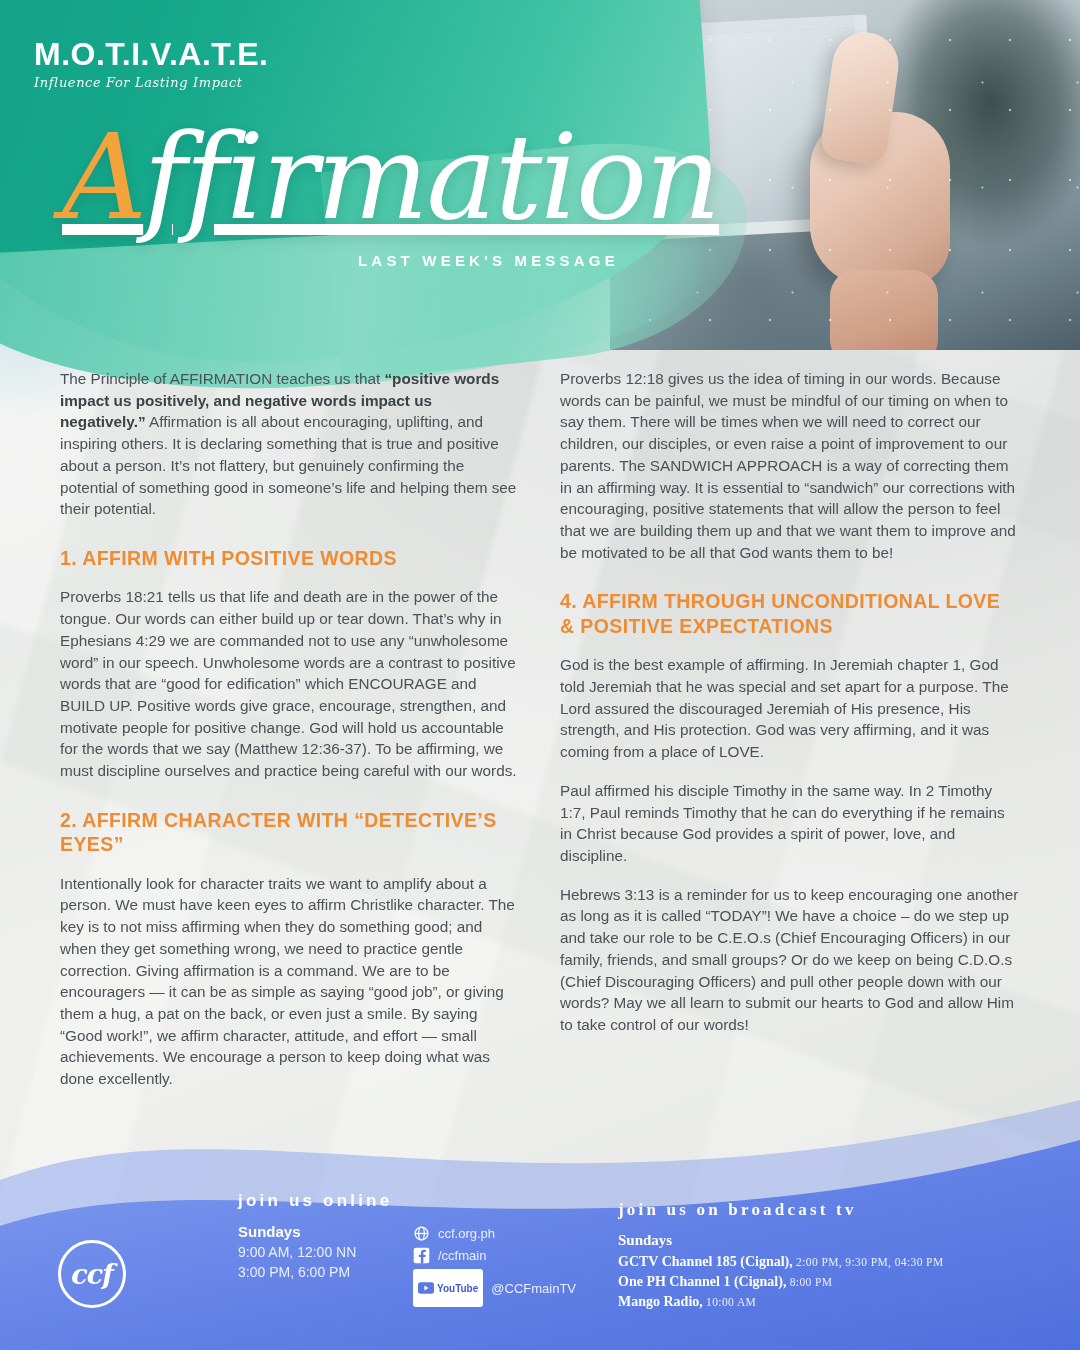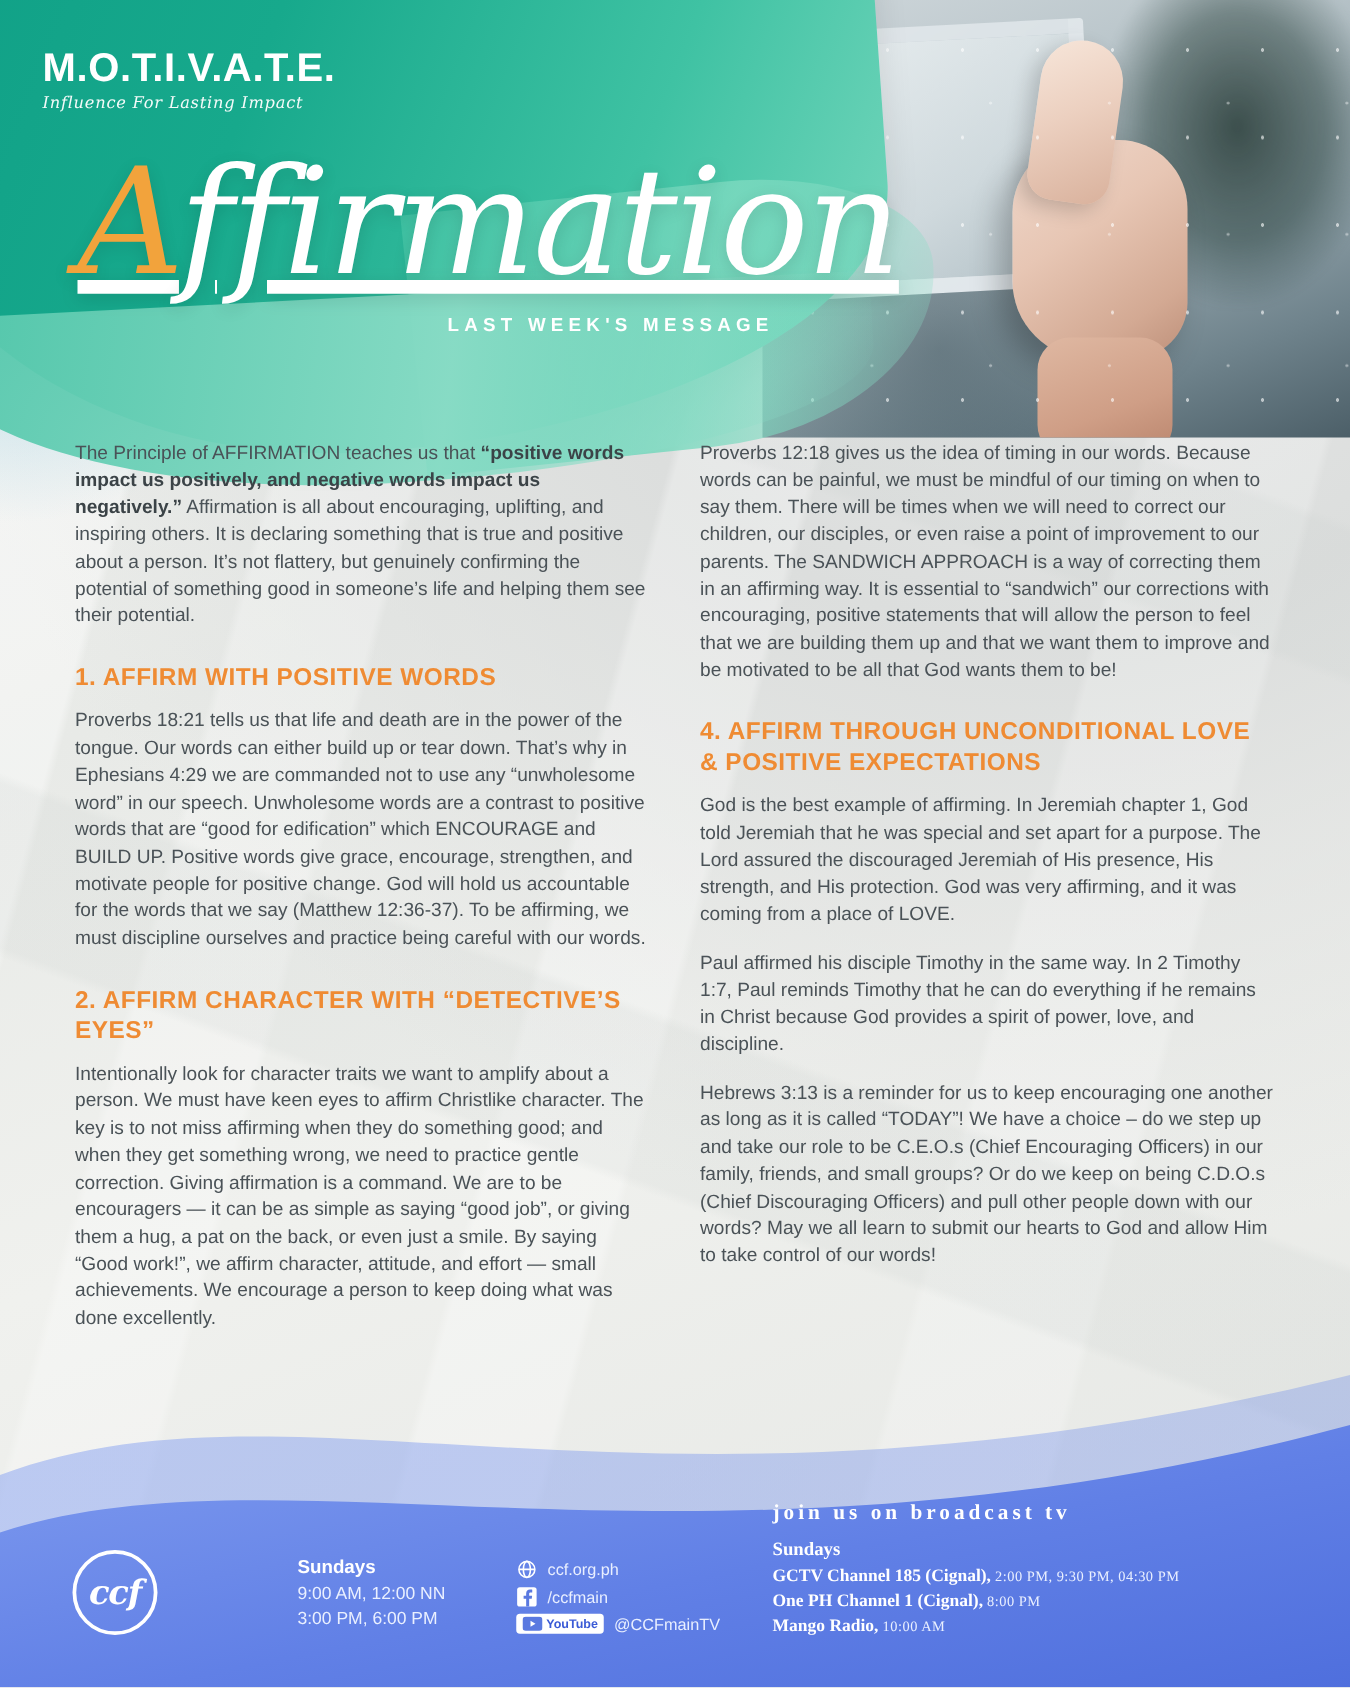--- a/index.html
+++ b/index.html
@@ -195,21 +195,21 @@
   .content {
     position: absolute;
     left: 60px; top: 352px;
     width: 960px;
     display: flex;
     gap: 40px;
     z-index: 5;
   }
   .col { width: 460px; }
   .col p {
-    margin: 0 0 17px 0;
+    margin: 16px 0 17px 0;
     font-size: 15.3px;
     line-height: 1.42;
     color: #4a5257;
   }
   .col p b { color: #3b4347; }
   .heading {
     font-size: 19.5px;
     line-height: 1.25;
     font-weight: 700;
     color: #ef8b33;
@@ -289,21 +289,21 @@
     justify-content: center;
     flex: none;
   }
   .ic svg { display:block; }
   .yt-pill {
     background: #ffffff;
     color: #3b5bd6;
     border-radius: 3px;
     font-size: 10px;
     font-weight: 700;
-    padding: 2px 5px;
+    padding: 13px 5px;
     display: inline-flex;
     align-items: center;
     gap: 3px;
   }
   .clearfix::after { content: ""; display: block; clear: both; }
 </style>
 </head>
 <body>
 
 <div class="page">
@@ -369,20 +369,21 @@
       </defs>
       <path d="M0,150 C240,60 520,210 1080,70 L1080,320 L0,320 Z" fill="url(#bg2)"></path>
       <path d="M0,196 C230,120 560,250 1080,110 L1080,320 L0,320 Z" fill="url(#bg1)"></path>
     </svg>
   </div>
 
   <div class="footer">
     <div class="ccf-logo">ccf</div>
 
     <div class="foot-col online">
+      <div class="foot-title">join us online</div>
       <div class="clearfix">
         <div class="times">
           <div class="foot-sub">Sundays</div>
           <div class="foot-line">9:00 AM, 12:00 NN</div>
           <div class="foot-line">3:00 PM, 6:00 PM</div>
         </div>
         <div class="socials">
           <div class="social-row">
             <span class="ic">
               <svg viewBox="0 0 24 24" width="17" height="17" fill="none" stroke="#ffffff" stroke-width="1.8">

